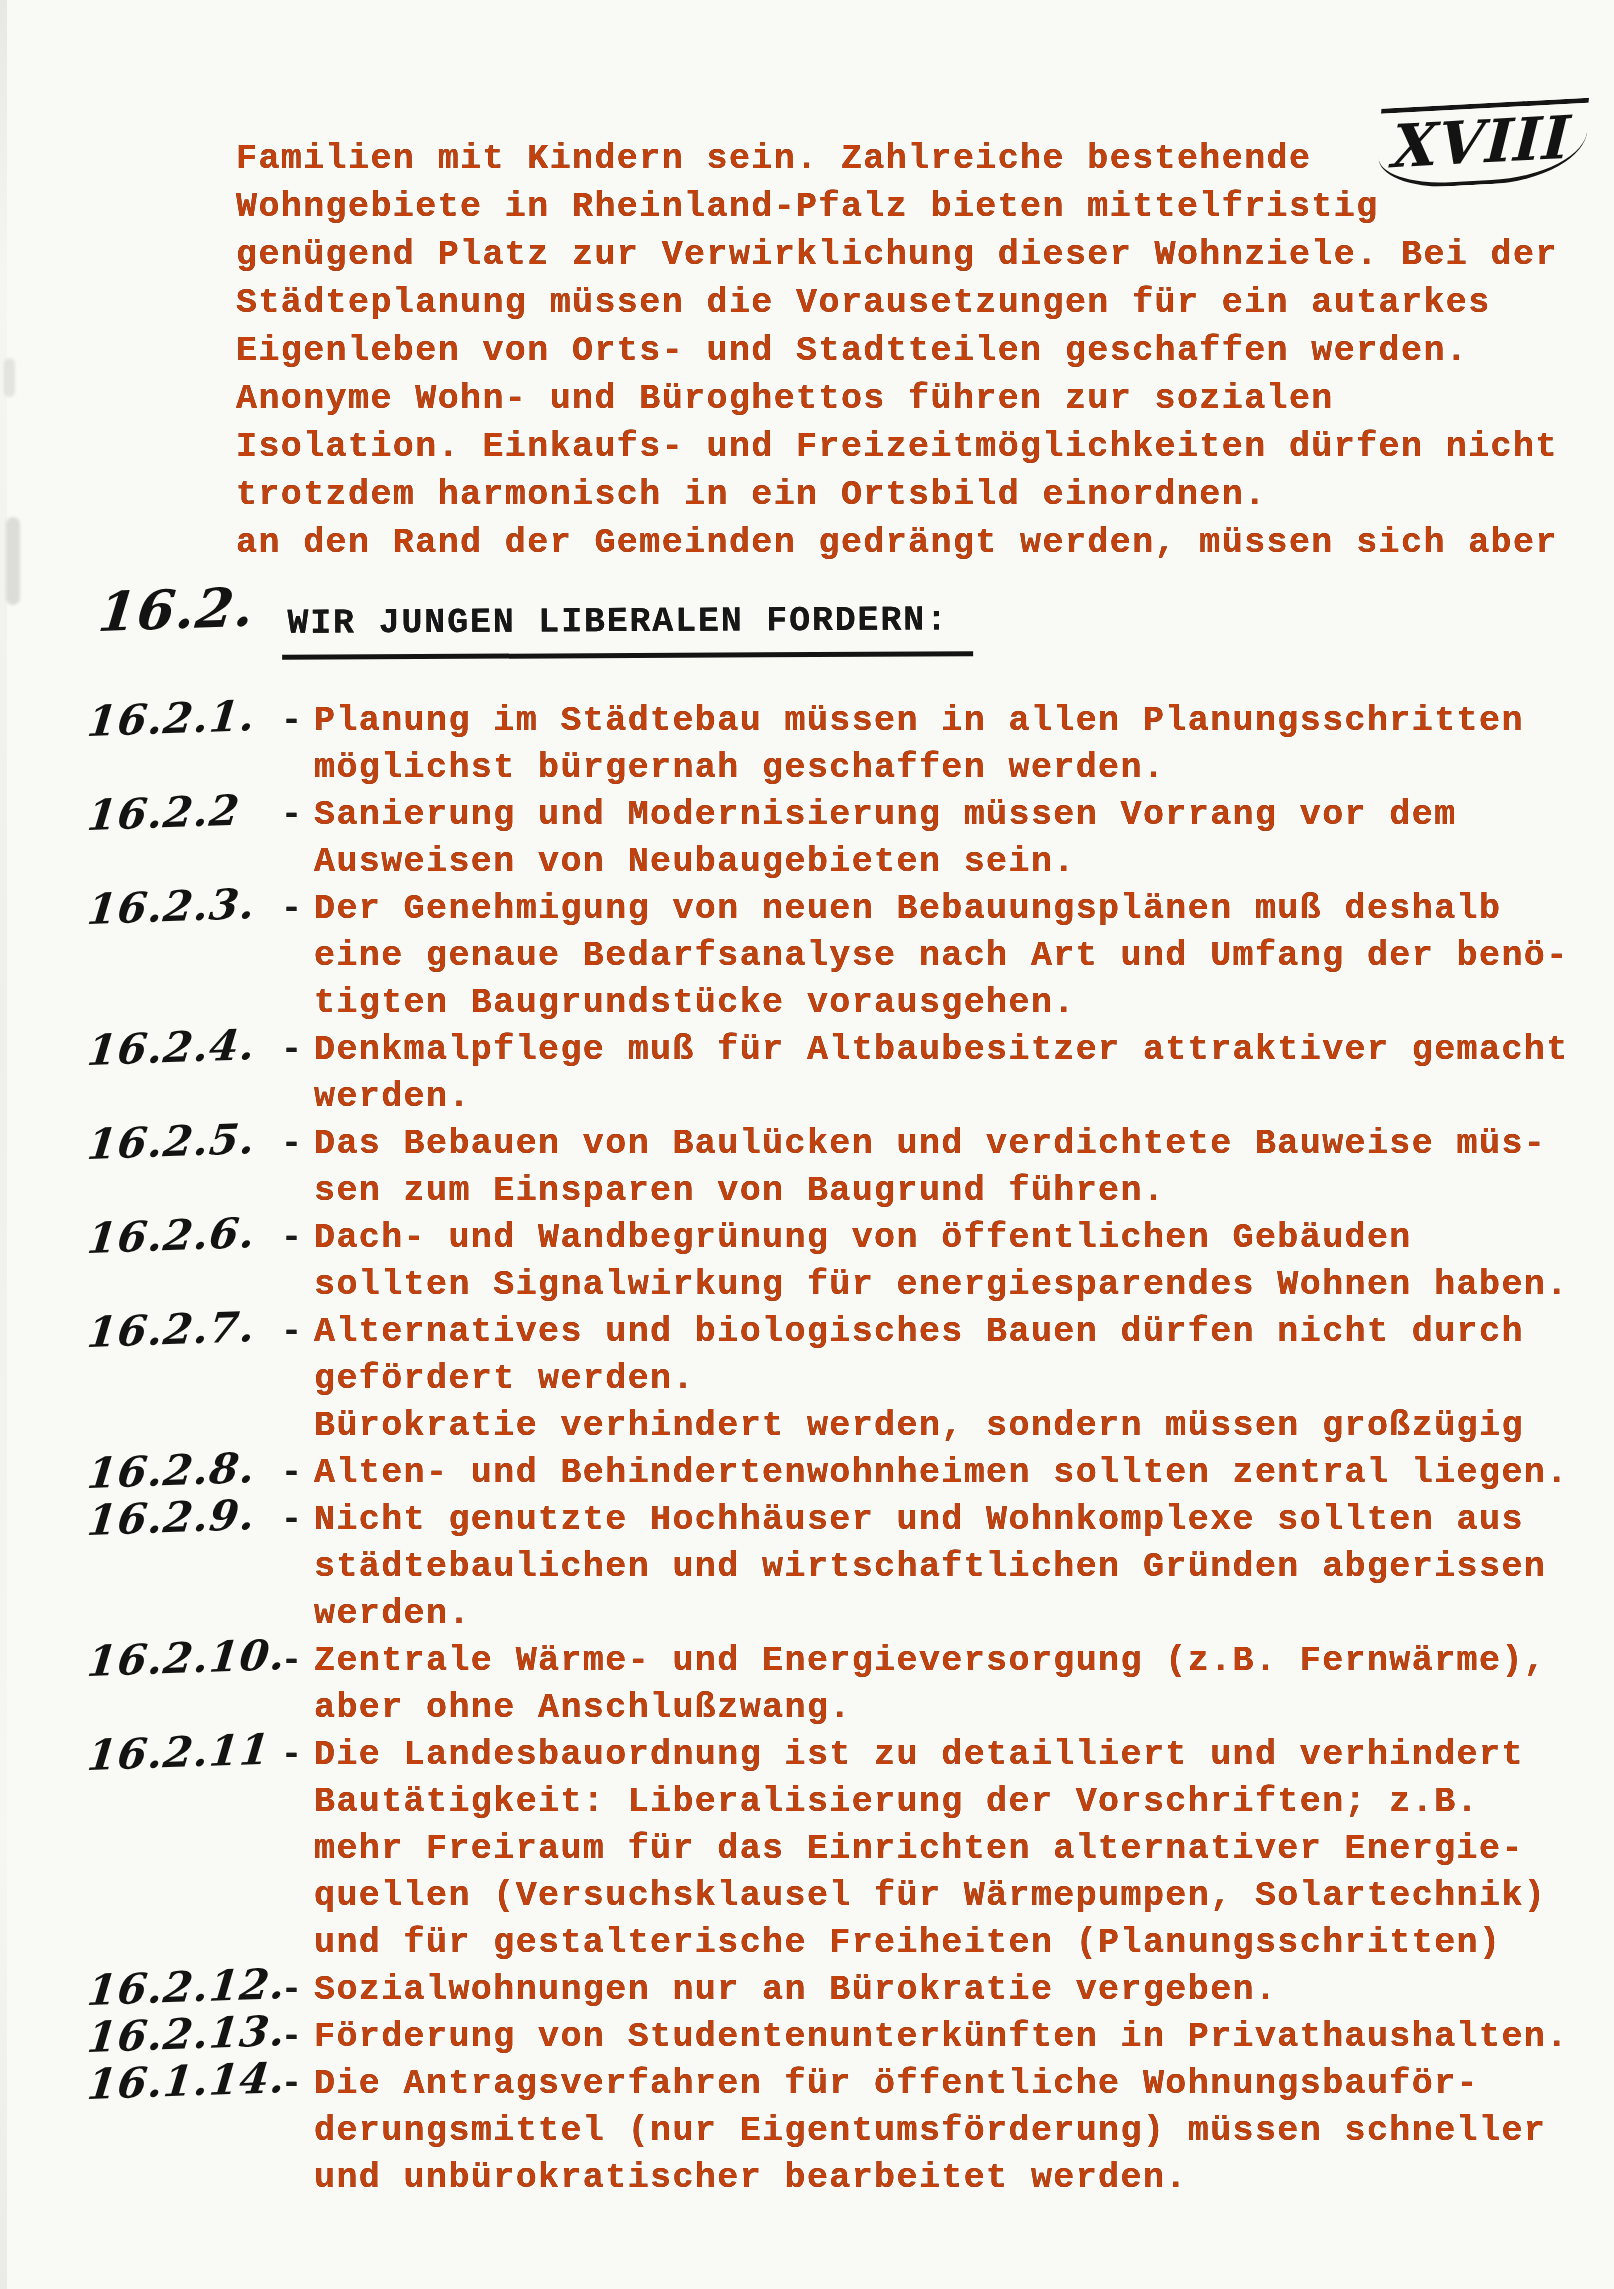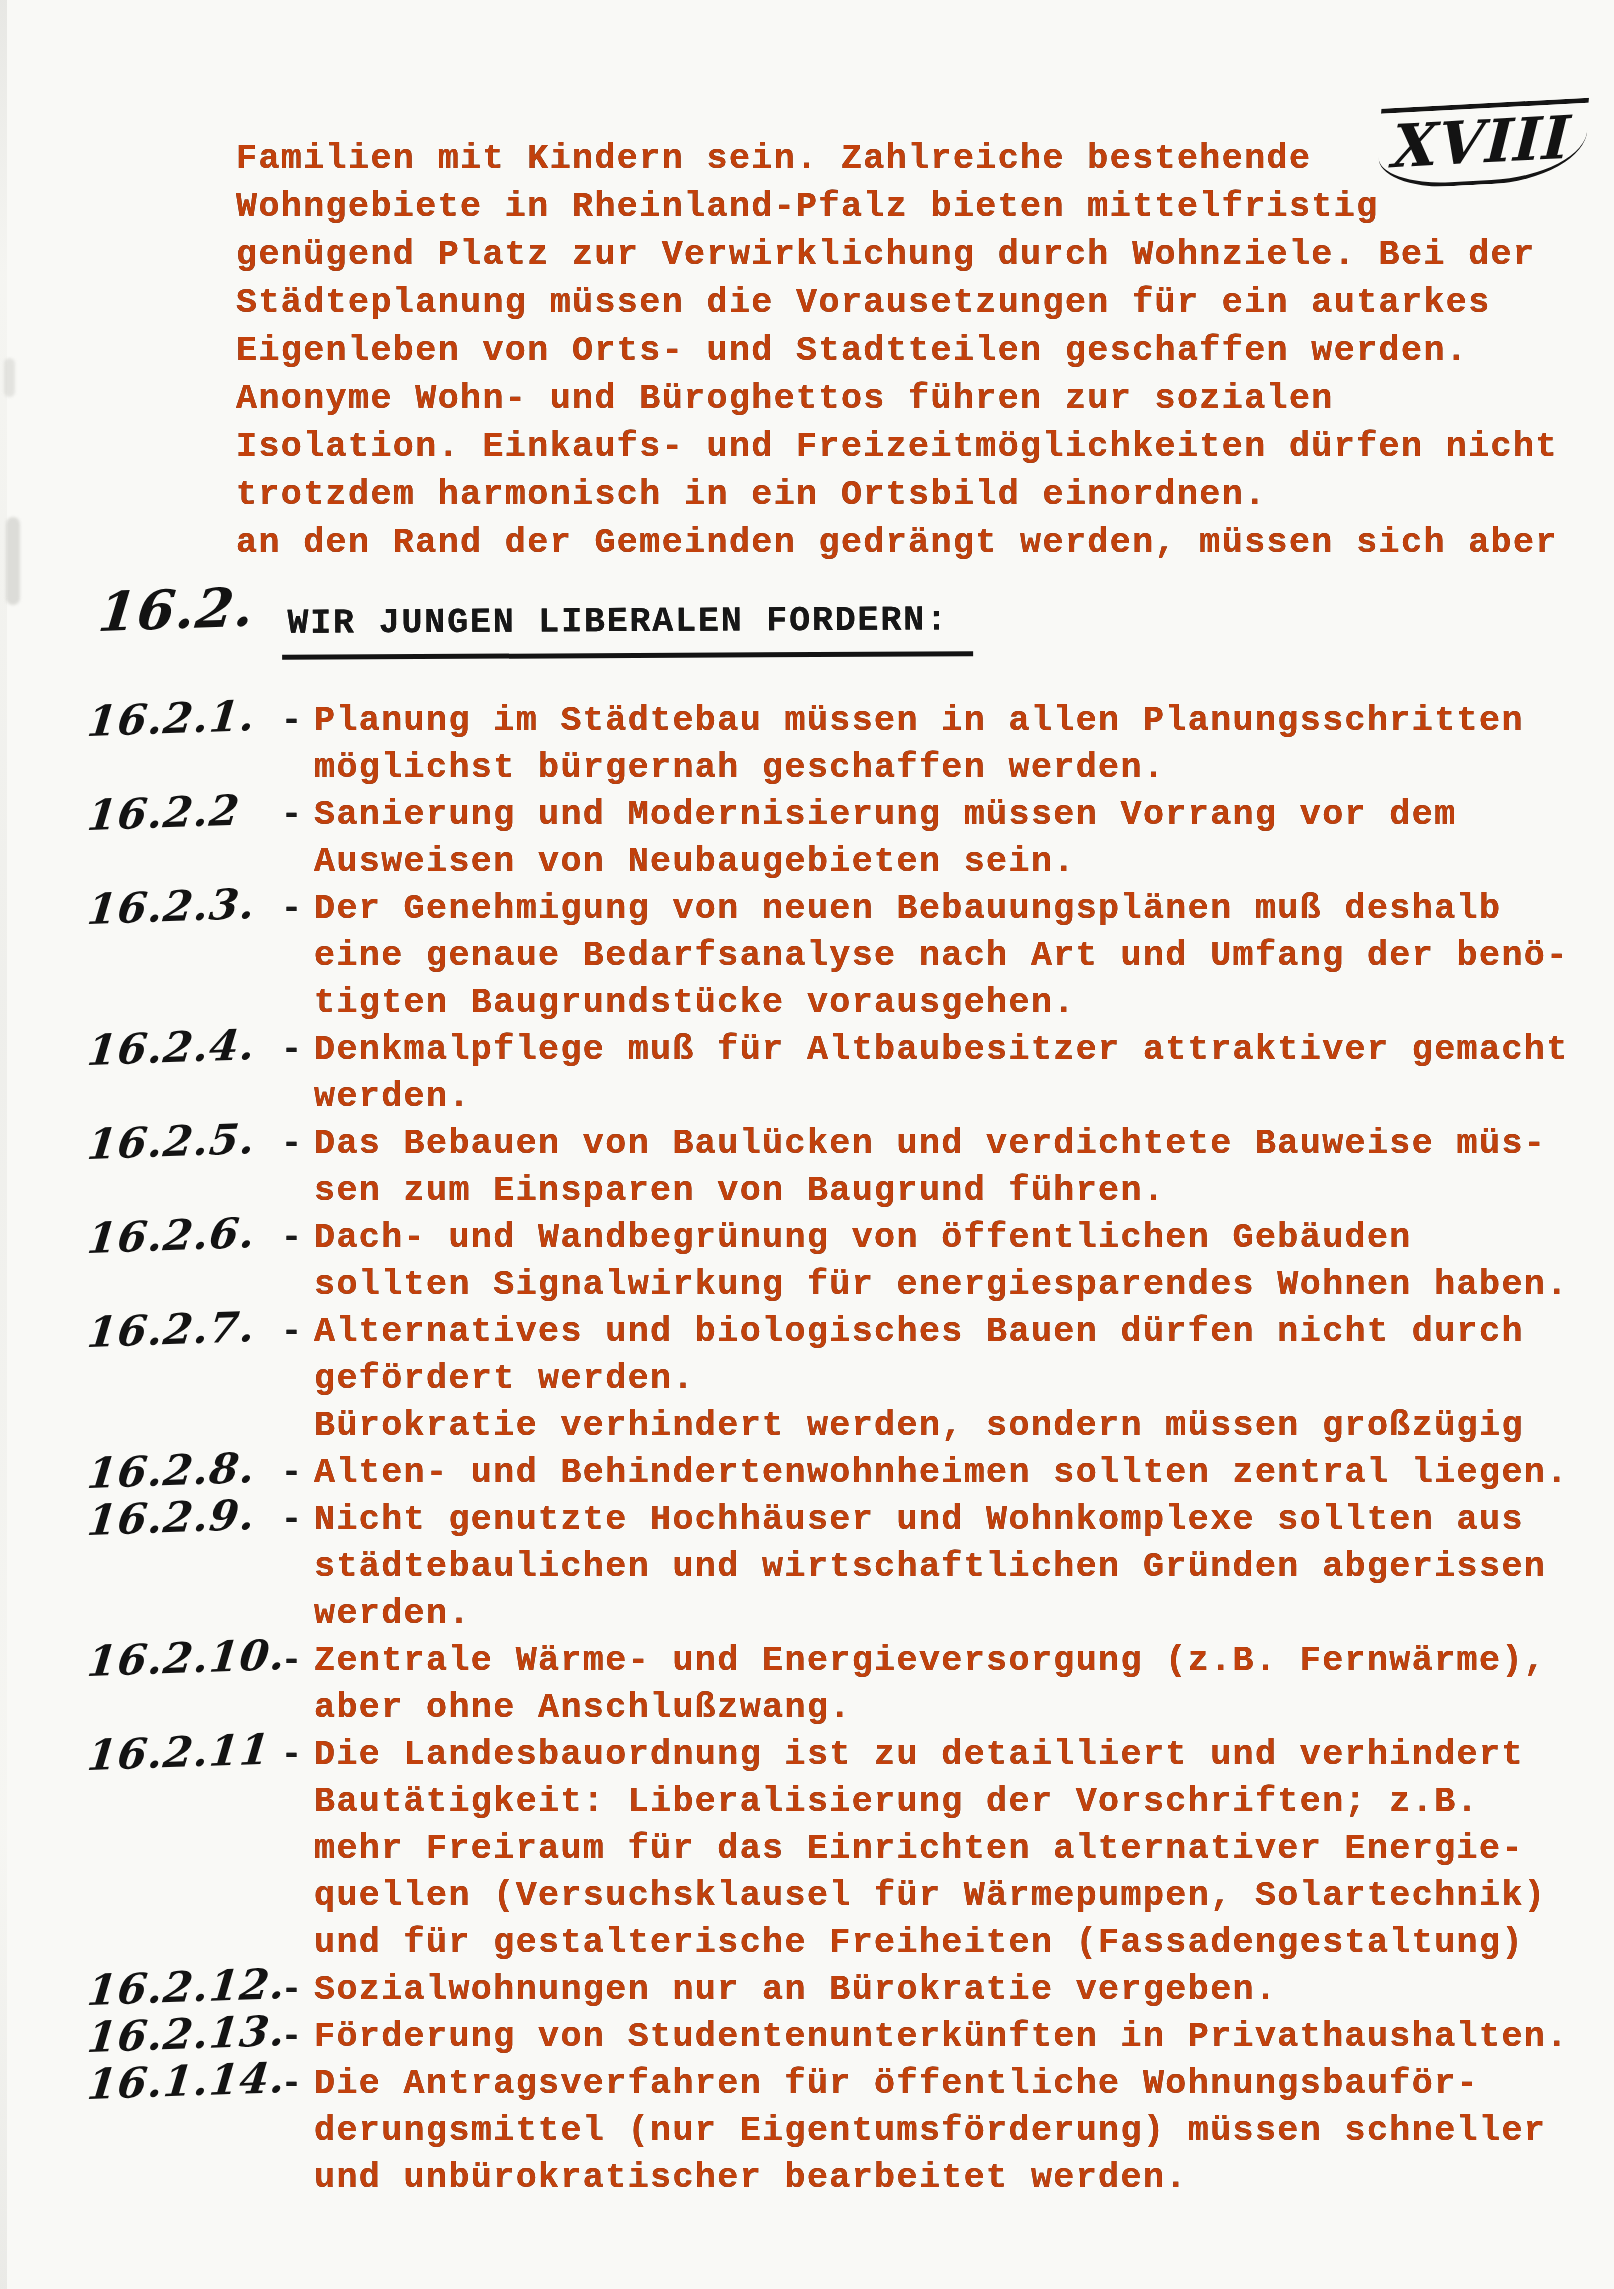--- a/index.html
+++ b/index.html
@@ -114,21 +114,21 @@
 
   <div class="scan-edge"></div>
   <div class="smudge-1"></div>
   <div class="smudge-2"></div>
 
   <div class="page-number hw">XVIII</div>
 
   <div class="intro">
     <div class="tline">Familien mit Kindern sein. Zahlreiche bestehende</div>
     <div class="tline">Wohngebiete in Rheinland-Pfalz bieten mittelfristig</div>
-    <div class="tline">genügend Platz zur Verwirklichung durch Wohnziele. Bei der</div>
+    <div class="tline">genügend Platz zur Verwirklichung dieser Wohnziele. Bei der</div>
     <div class="tline">Städteplanung müssen die Vorausetzungen für ein autarkes</div>
     <div class="tline">Eigenleben von Orts- und Stadtteilen geschaffen werden.</div>
     <div class="tline">Anonyme Wohn- und Büroghettos führen zur sozialen</div>
     <div class="tline">Isolation. Einkaufs- und Freizeitmöglichkeiten dürfen nicht</div>
     <div class="tline">trotzdem harmonisch in ein Ortsbild einordnen.</div>
     <div class="tline">an den Rand der Gemeinden gedrängt werden, müssen sich aber</div>
   </div>
 
   <div class="section-heading">
     <span class="section-number hw">16.2.</span>
@@ -230,21 +230,21 @@
     </div>
 
     <div class="item">
       <div class="num hw">16.2.11</div>
       <div class="dash">-</div>
       <div class="lines">
         <div class="tline">Die Landesbauordnung ist zu detailliert und verhindert</div>
         <div class="tline">Bautätigkeit: Liberalisierung der Vorschriften; z.B.</div>
         <div class="tline">mehr Freiraum für das Einrichten alternativer Energie-</div>
         <div class="tline">quellen (Versuchsklausel für Wärmepumpen, Solartechnik)</div>
-        <div class="tline">und für gestalterische Freiheiten (Fassadengestaltung)</div>
+        <div class="tline">und für gestalterische Freiheiten (Planungsschritten)</div>
       </div>
     </div>
 
     <div class="item">
       <div class="num hw">16.2.12.</div>
       <div class="dash">-</div>
       <div class="lines">
         <div class="tline">Sozialwohnungen nur an Bürokratie vergeben.</div>
       </div>
     </div>

